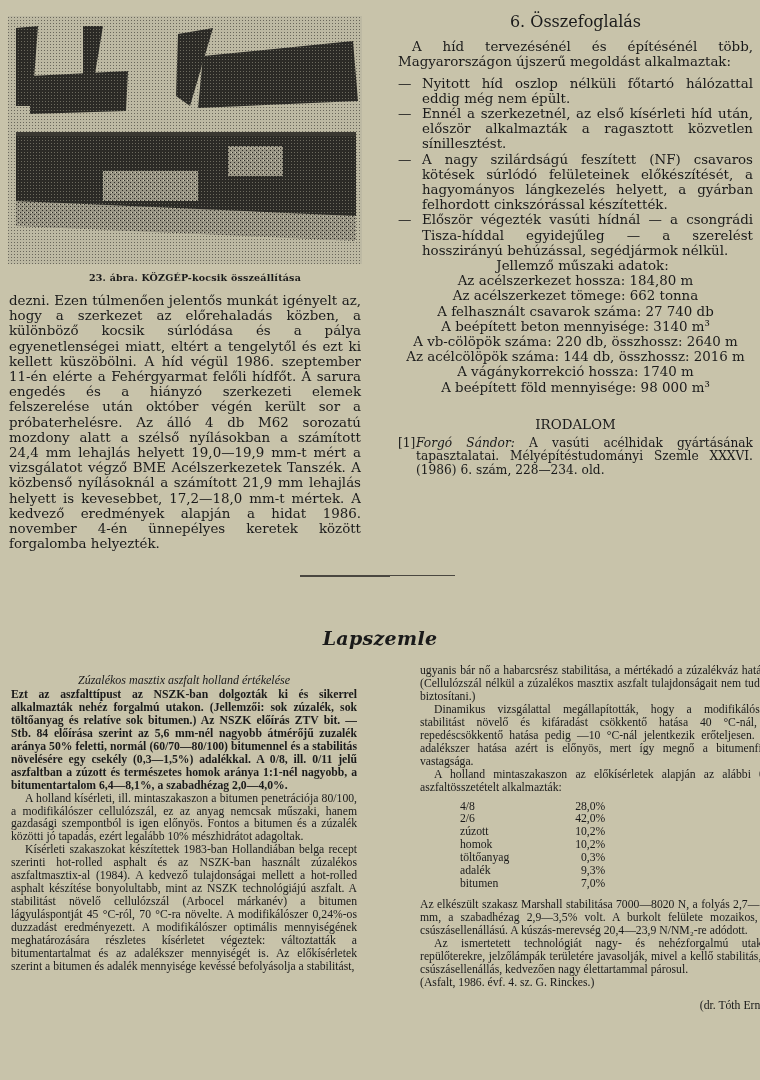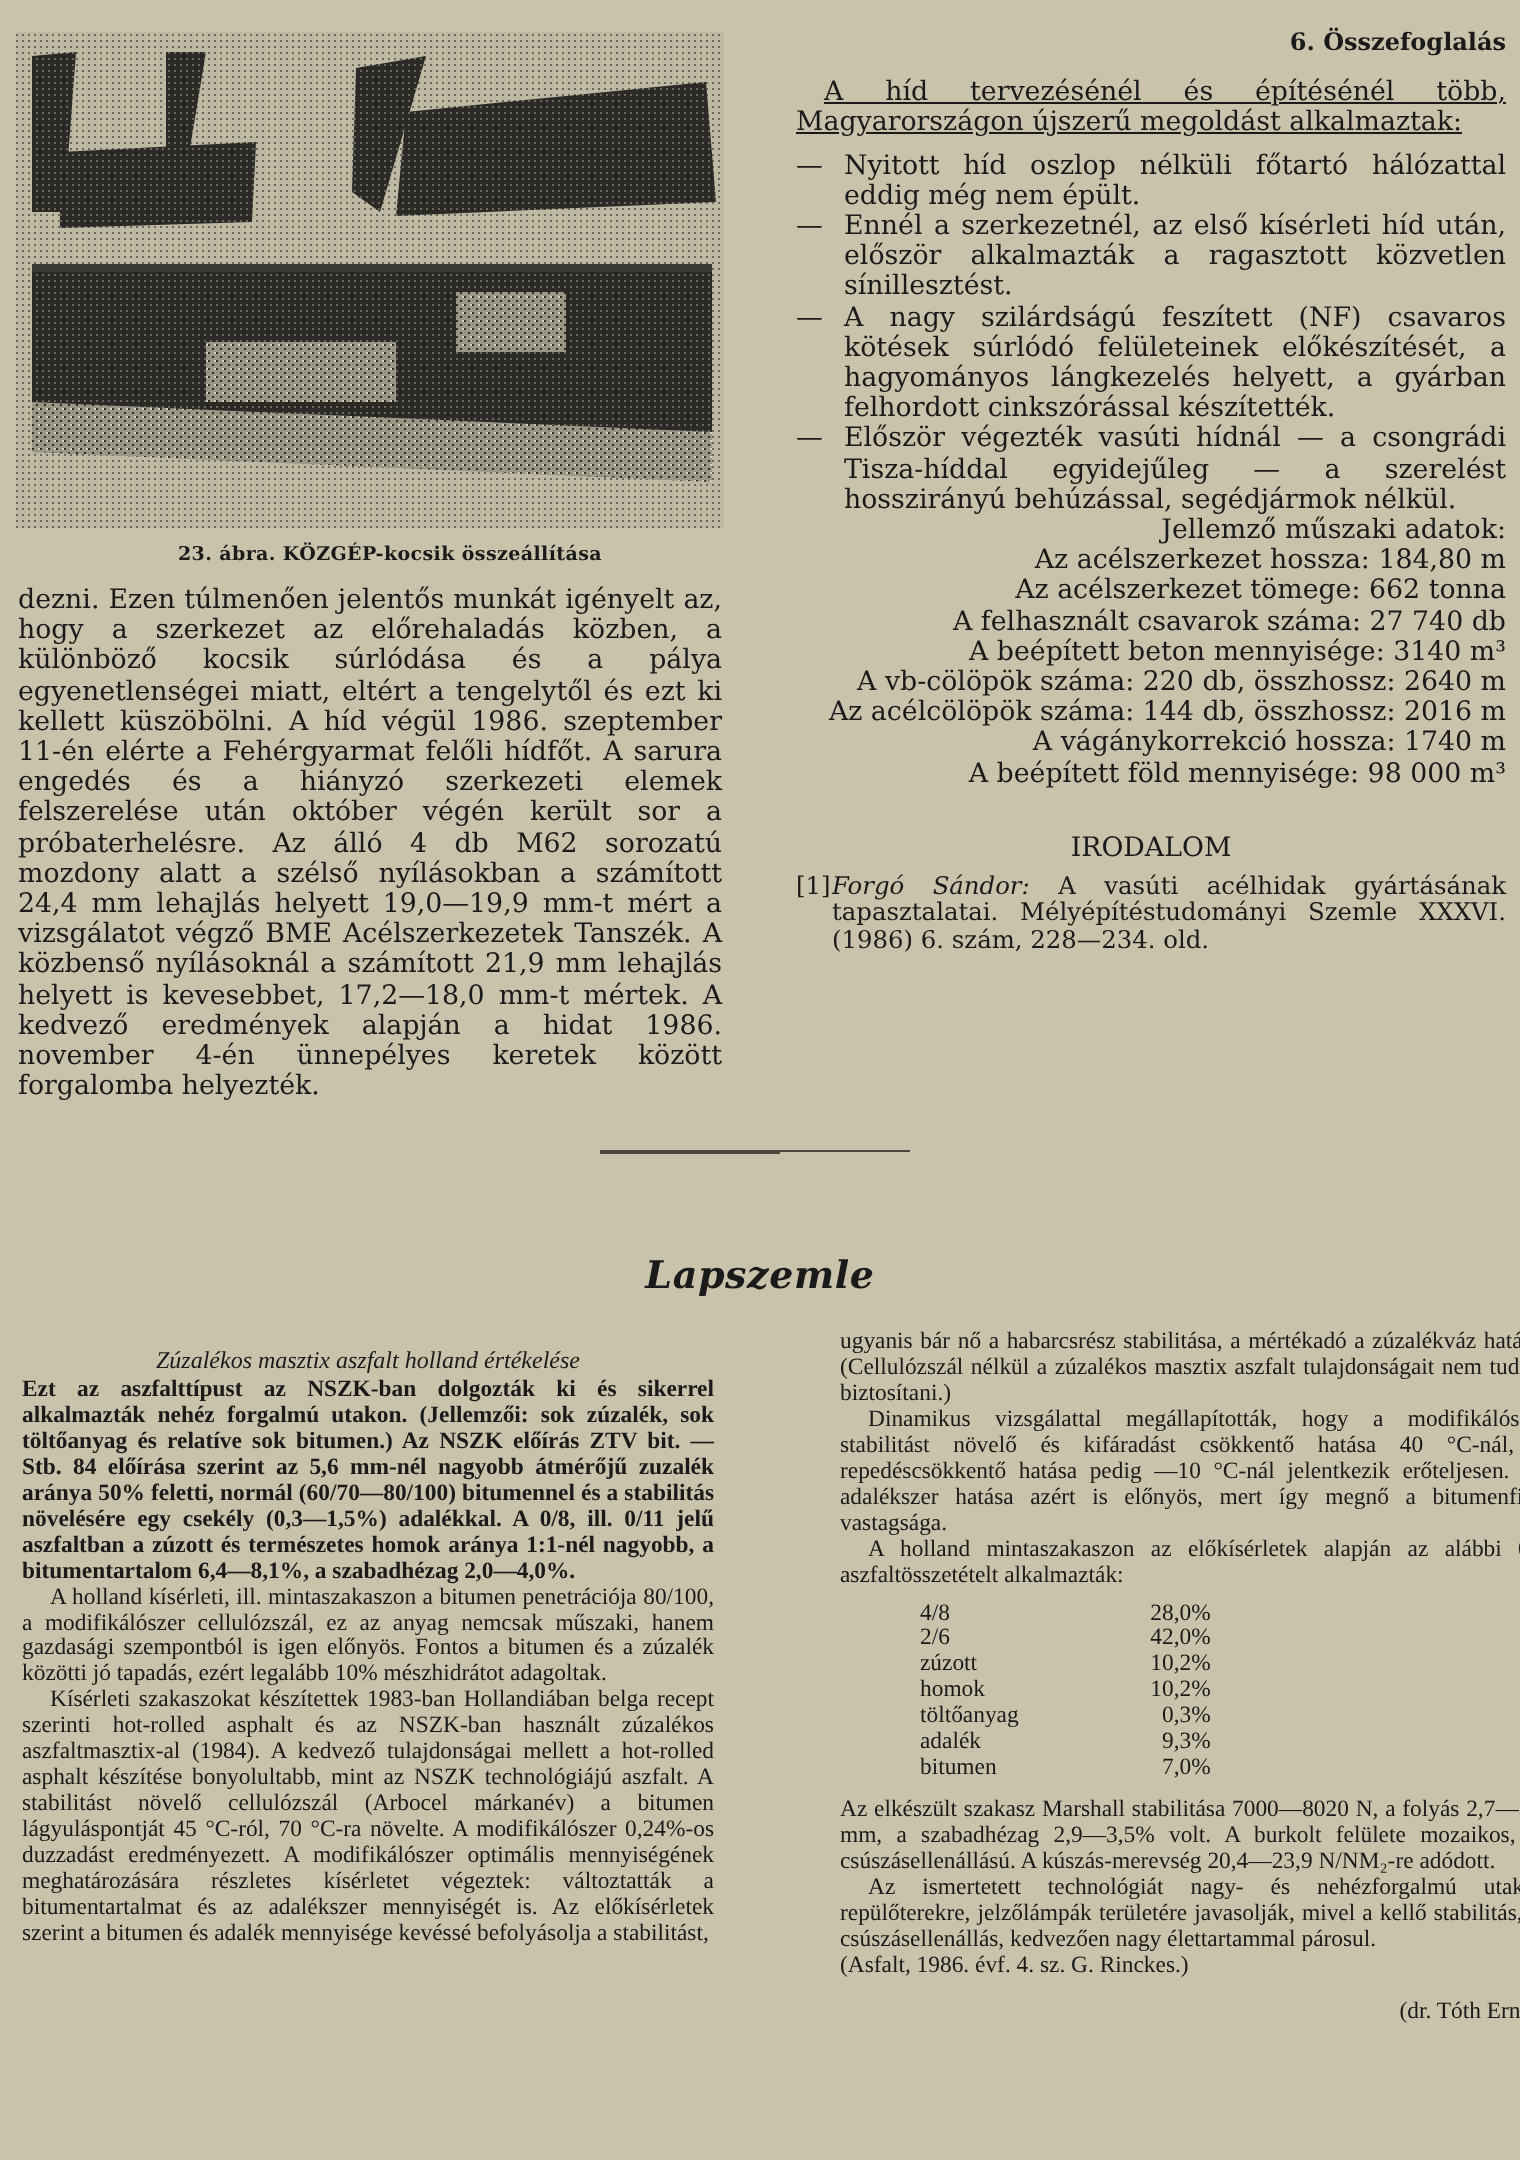--- a/index.html
+++ b/index.html
@@ -15,24 +15,24 @@
   .figure { left:8px; top:16px; width:354px; height:248px; overflow:hidden; }
   .photo { width:354px; height:248px; position:relative; background:#8d8a7c; }
   .caption { left:0; top:272px; width:390px; text-align:center;
     font-size:9.5px; font-weight:bold; letter-spacing:0.2px; }
   
   .col { font-size:13.4px; line-height:15.2px; text-align:justify; }
   .col p { margin:0; }
   .indent { text-indent:14px; }
   .left-top { left:9px; top:293px; width:352px; }
   .right-top { left:398px; top:14px; width:355px; }
-  .section-title { text-align:right; font-weight:bold; font-size:12px; margin-bottom:10px !important; }
+  .section-title { text-align:center; font-weight:normal; font-size:16px; margin-bottom:10px !important; }
   .dash-item { position:relative; padding-left:24px; }
   .dash-item .dash { position:absolute; left:0; top:0; }
-  .data-line { text-align:right; }
+  .data-line { text-align:center; }
   .refs-title { text-align:center; margin-top:22px !important; margin-bottom:5px !important; }
   .ref { position:relative; padding-left:18px; font-size:12.2px; line-height:13.4px; }
   .ref .num { position:absolute; left:0; top:0; }
   .divider { height:2px; background:#4a4740; }
   
   .lapszemle { left:0; top:627px; width:760px; text-align:center;
     font-family:"DejaVu Serif", serif; font-style:italic; font-weight:bold; font-size:19px; letter-spacing:0.3px; }
   .small { font-size:11.7px; line-height:12.95px; text-align:justify; font-family:"Liberation Serif", serif; }
   .small p { margin:0; }
   .small .bold { font-weight:bold; }
@@ -85,21 +85,21 @@
   </svg>
 </div>
 <div class="abs caption">23. ábra. KÖZGÉP-kocsik összeállítása</div>
 
 <div class="abs col left-top">
   <p>dezni. Ezen túlmenően jelentős munkát igényelt az, hogy a szerkezet az előrehaladás közben, a különböző kocsik súrlódása és a pálya egyenetlenségei miatt, eltért a tengelytől és ezt ki kellett küszöbölni. A híd végül 1986. szeptember 11-én elérte a Fehérgyarmat felőli hídfőt. A sarura engedés és a hiányzó szerkezeti elemek felszerelése után október végén került sor a próbaterhelésre. Az álló 4 db M62 sorozatú mozdony alatt a szélső nyílásokban a számított 24,4 mm lehajlás helyett 19,0—19,9 mm-t mért a vizsgálatot végző BME Acélszerkezetek Tanszék. A közbenső nyílásoknál a számított 21,9 mm lehajlás helyett is kevesebbet, 17,2—18,0 mm-t mértek. A kedvező eredmények alapján a hidat 1986. november 4-én ünnepélyes keretek között forgalomba helyezték.</p>
 </div>
 
 <div class="abs col right-top">
   <p class="section-title">6. Összefoglalás</p>
-  <p class="indent" style="margin-bottom:6px;text-decoration:underline;">A híd tervezésénél és építésénél több, Magyarországon újszerű megoldást alkalmaztak:</p>
+  <p class="indent" style="margin-bottom:6px;">A híd tervezésénél és építésénél több, Magyarországon újszerű megoldást alkalmaztak:</p>
   <p class="dash-item"><span class="dash">—</span><span>Nyitott híd oszlop nélküli főtartó hálózattal eddig még nem épült.</span></p>
   <p class="dash-item"><span class="dash">—</span><span>Ennél a szerkezetnél, az első kísérleti híd után, először alkalmazták a ragasztott közvetlen sínillesztést.</span></p>
   <p class="dash-item"><span class="dash">—</span><span>A nagy szilárdságú feszített (NF) csavaros kötések súrlódó felületeinek előkészítését, a hagyományos lángkezelés helyett, a gyárban felhordott cinkszórással készítették.</span></p>
   <p class="dash-item"><span class="dash">—</span><span>Először végezték vasúti hídnál — a csongrádi Tisza-híddal egyidejűleg — a szerelést hosszirányú behúzással, segédjármok nélkül.</span></p>
   <p class="indent data-line">Jellemző műszaki adatok:</p>
   <p class="data-line">Az acélszerkezet hossza: 184,80 m</p>
   <p class="data-line">Az acélszerkezet tömege: 662 tonna</p>
   <p class="data-line">A felhasznált csavarok száma: 27 740 db</p>
   <p class="data-line">A beépített beton mennyisége: 3140 m³</p>
   <p class="data-line">A vb-cölöpök száma: 220 db, összhossz: 2640 m</p>

